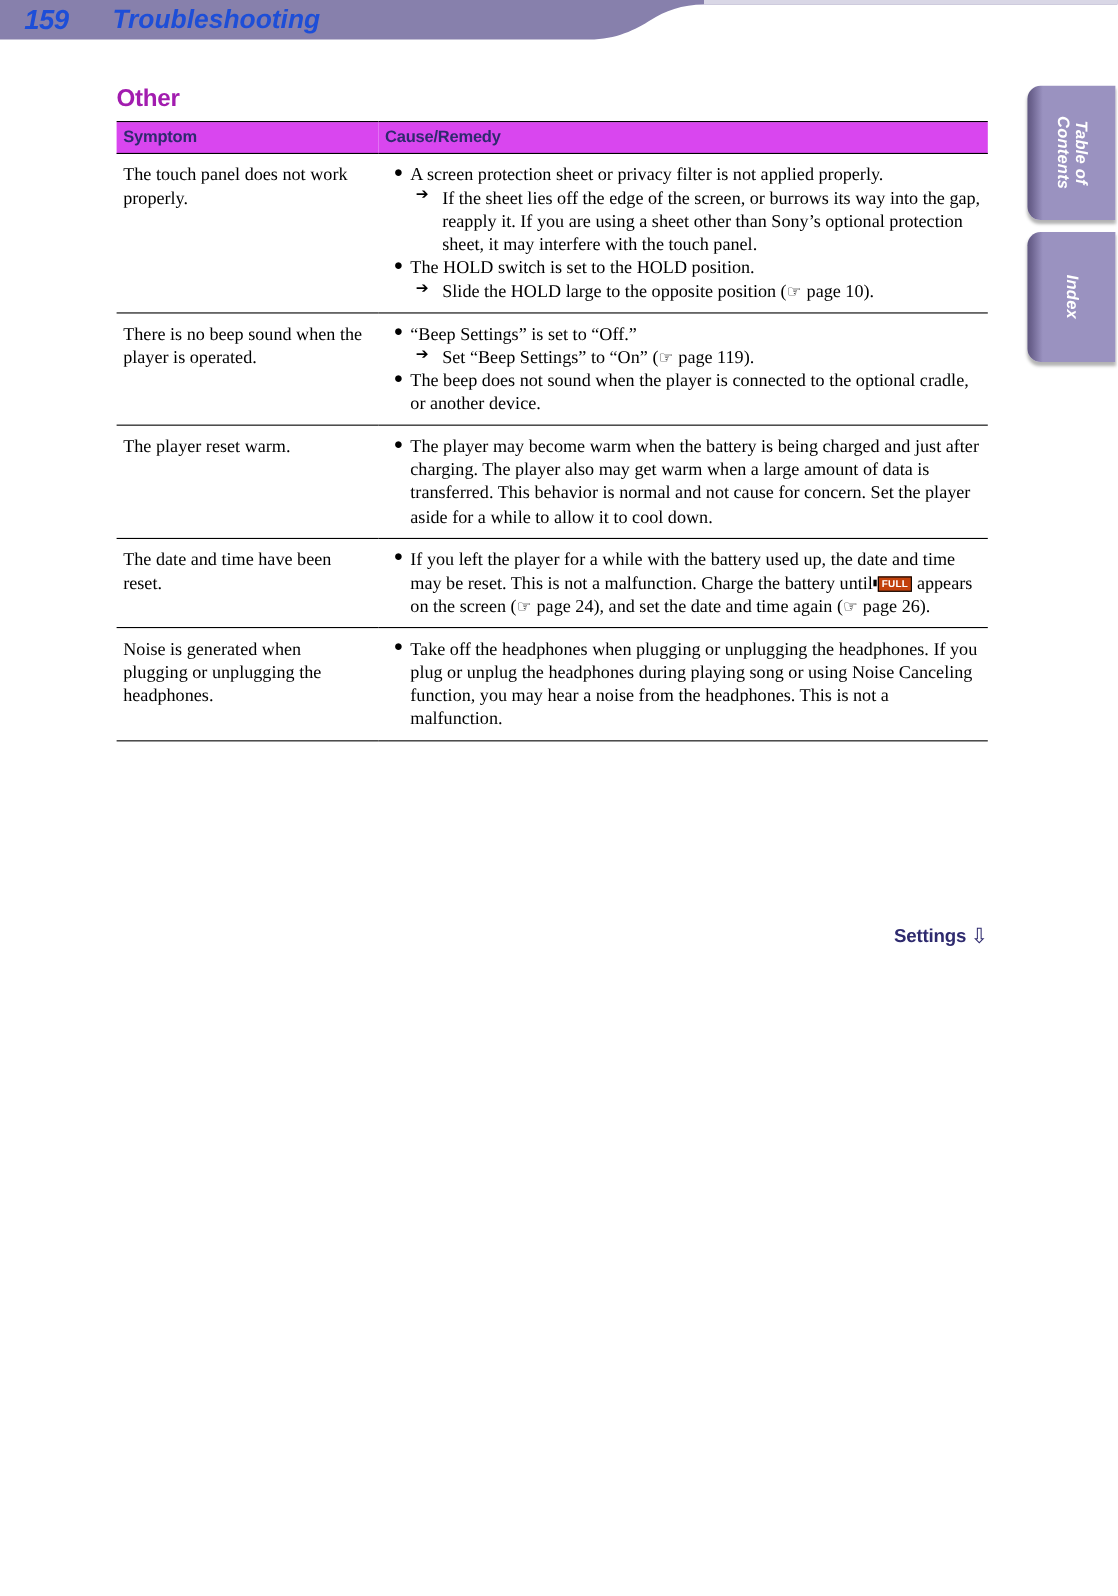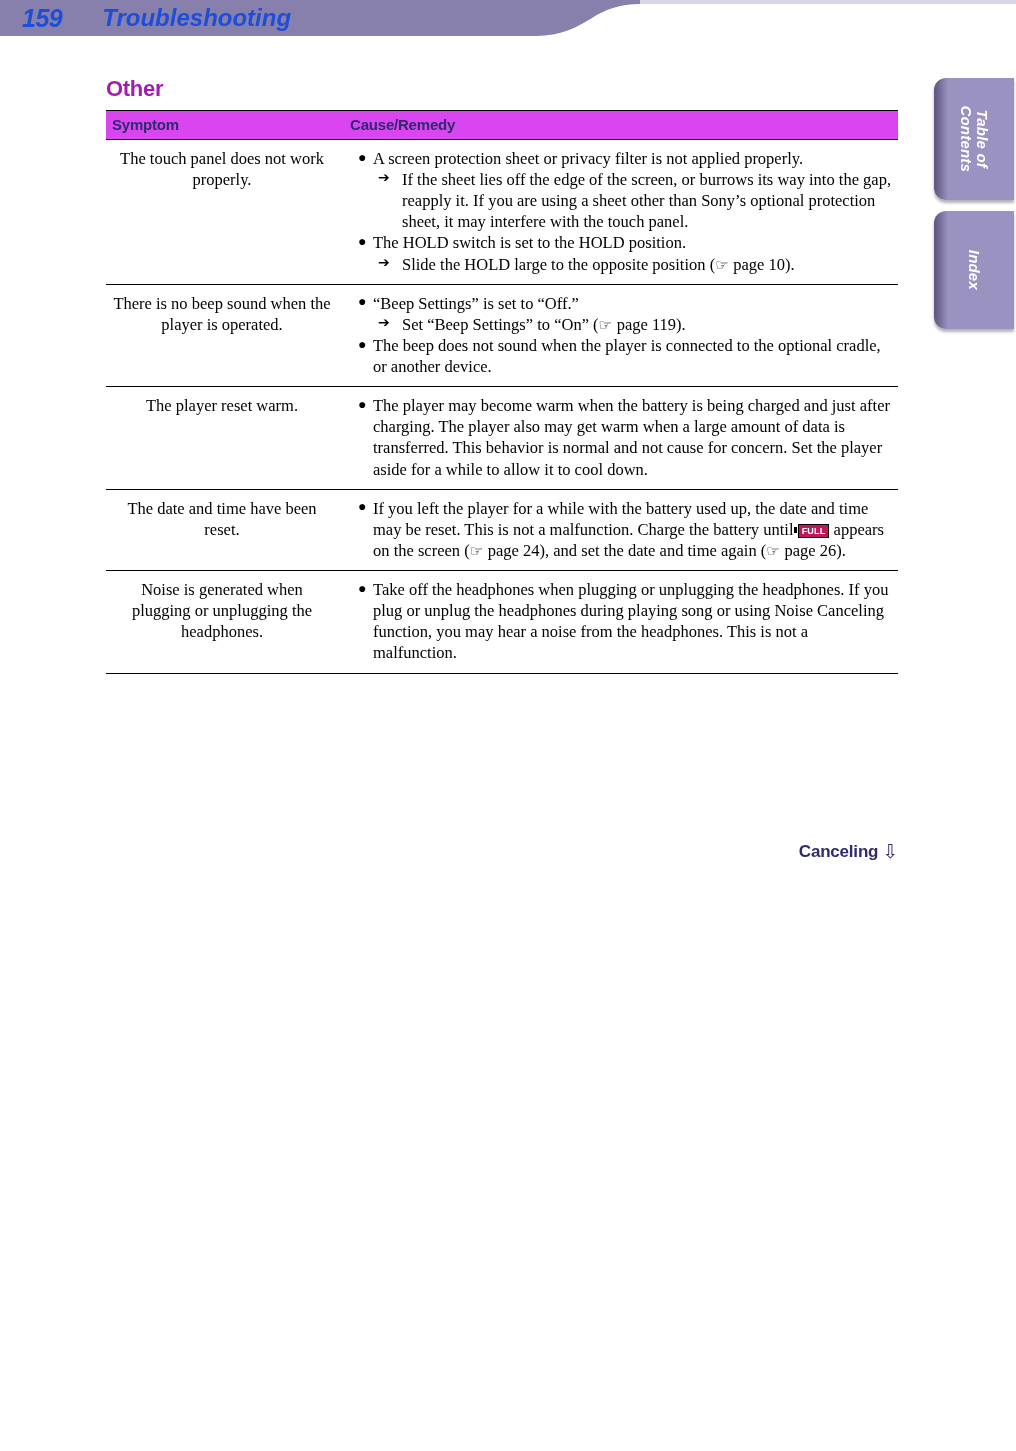--- a/index.html
+++ b/index.html
@@ -126,21 +126,20 @@
   table.tshoot tbody td {
     vertical-align: top;
     border-bottom: 1.3px solid #000;
     font-size: 16.5px;
     line-height: 1.28;
     color: #000;
     padding: 8px 4px 9px 6px;
   }
   table.tshoot tbody td.symptom {
     padding-right: 12px;
-    text-align: center;
   }
   table.tshoot tbody td.cause {
     padding-left: 12px;
   }
 
   
   ul.bullets {
     list-style: none;
     margin: 0;
     padding: 0;
@@ -180,21 +179,21 @@
   .hand-icon {
     font-family: "DejaVu Sans", sans-serif;
     font-size: 15px;
     letter-spacing: 0.5px;
   }
 
   
   .battery-full {
     display: inline-block;
     position: relative;
-    background: #be185d;
+    background: #c2410c;
     color: #fff;
     font-family: "Liberation Sans", "DejaVu Sans", sans-serif;
     font-weight: bold;
     font-size: 9px;
     line-height: 12px;
     padding: 0 3px;
     border: 1.5px solid #000;
     vertical-align: 1px;
     letter-spacing: 0.2px;
     text-align: center;
@@ -358,14 +357,14 @@
             </li>
           </ul>
         </td>
       </tr>
 
     </tbody>
   </table>
 </div>
 
 <div id="continued">
-  <span>Canceling</span><span class="cont-arrow">⇩</span>
+  <span>Settings</span><span class="cont-arrow">⇩</span>
 </div>
 
 </body></html>

